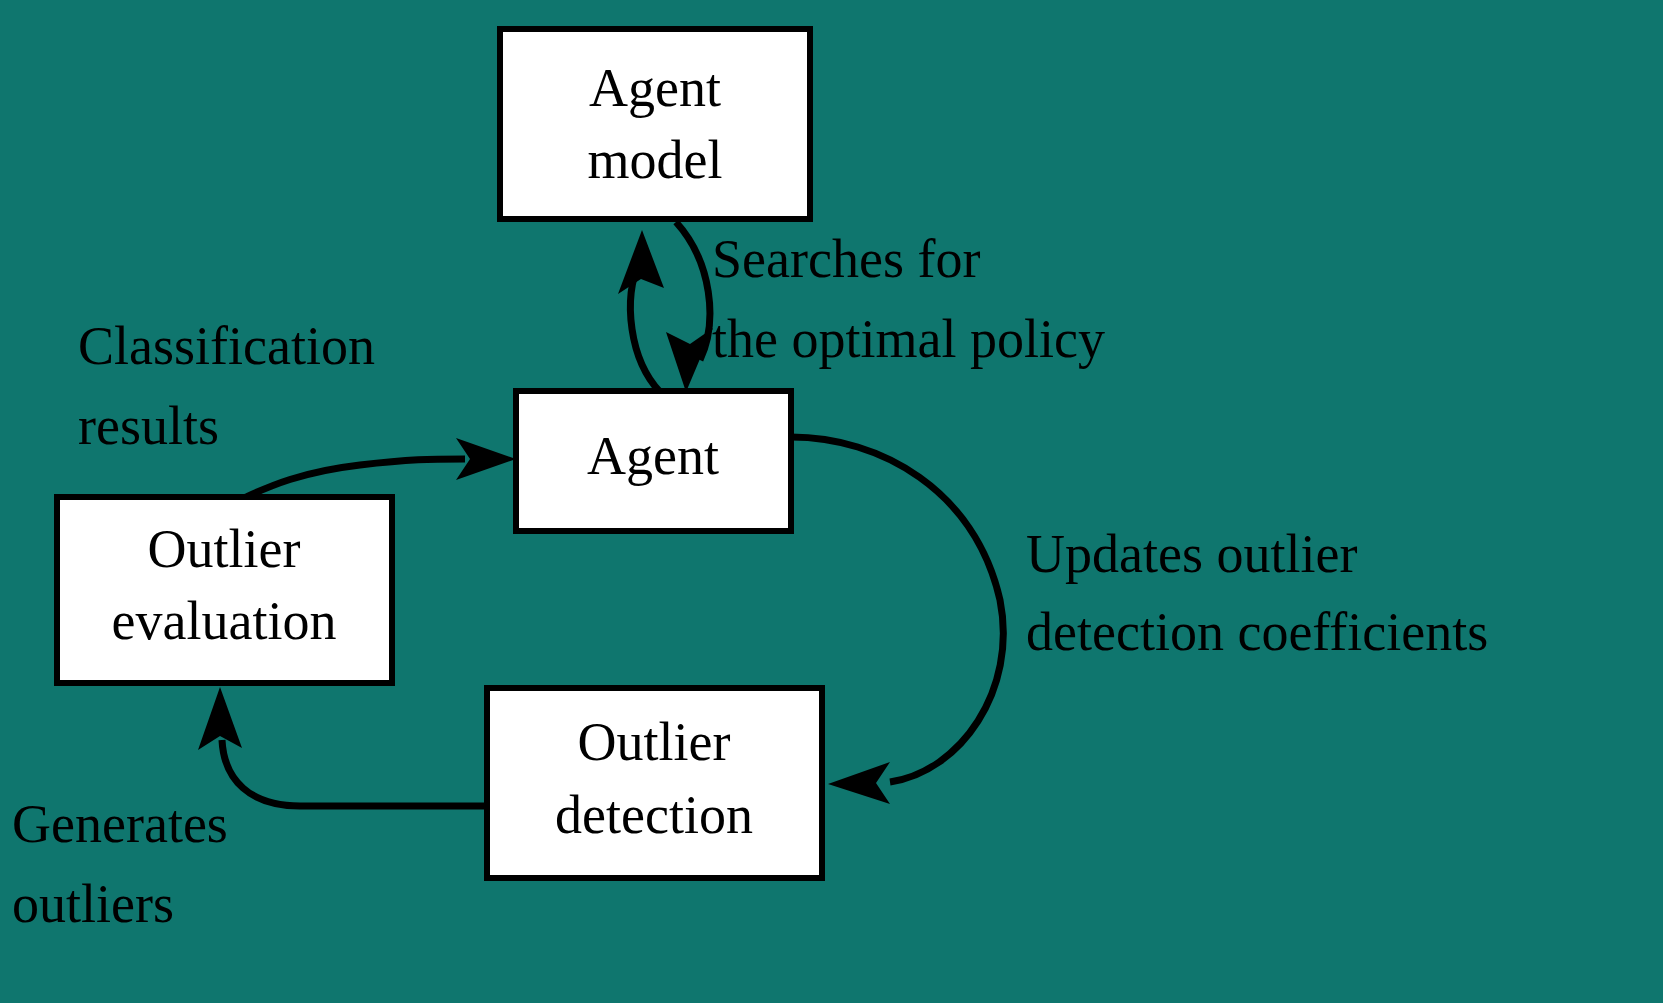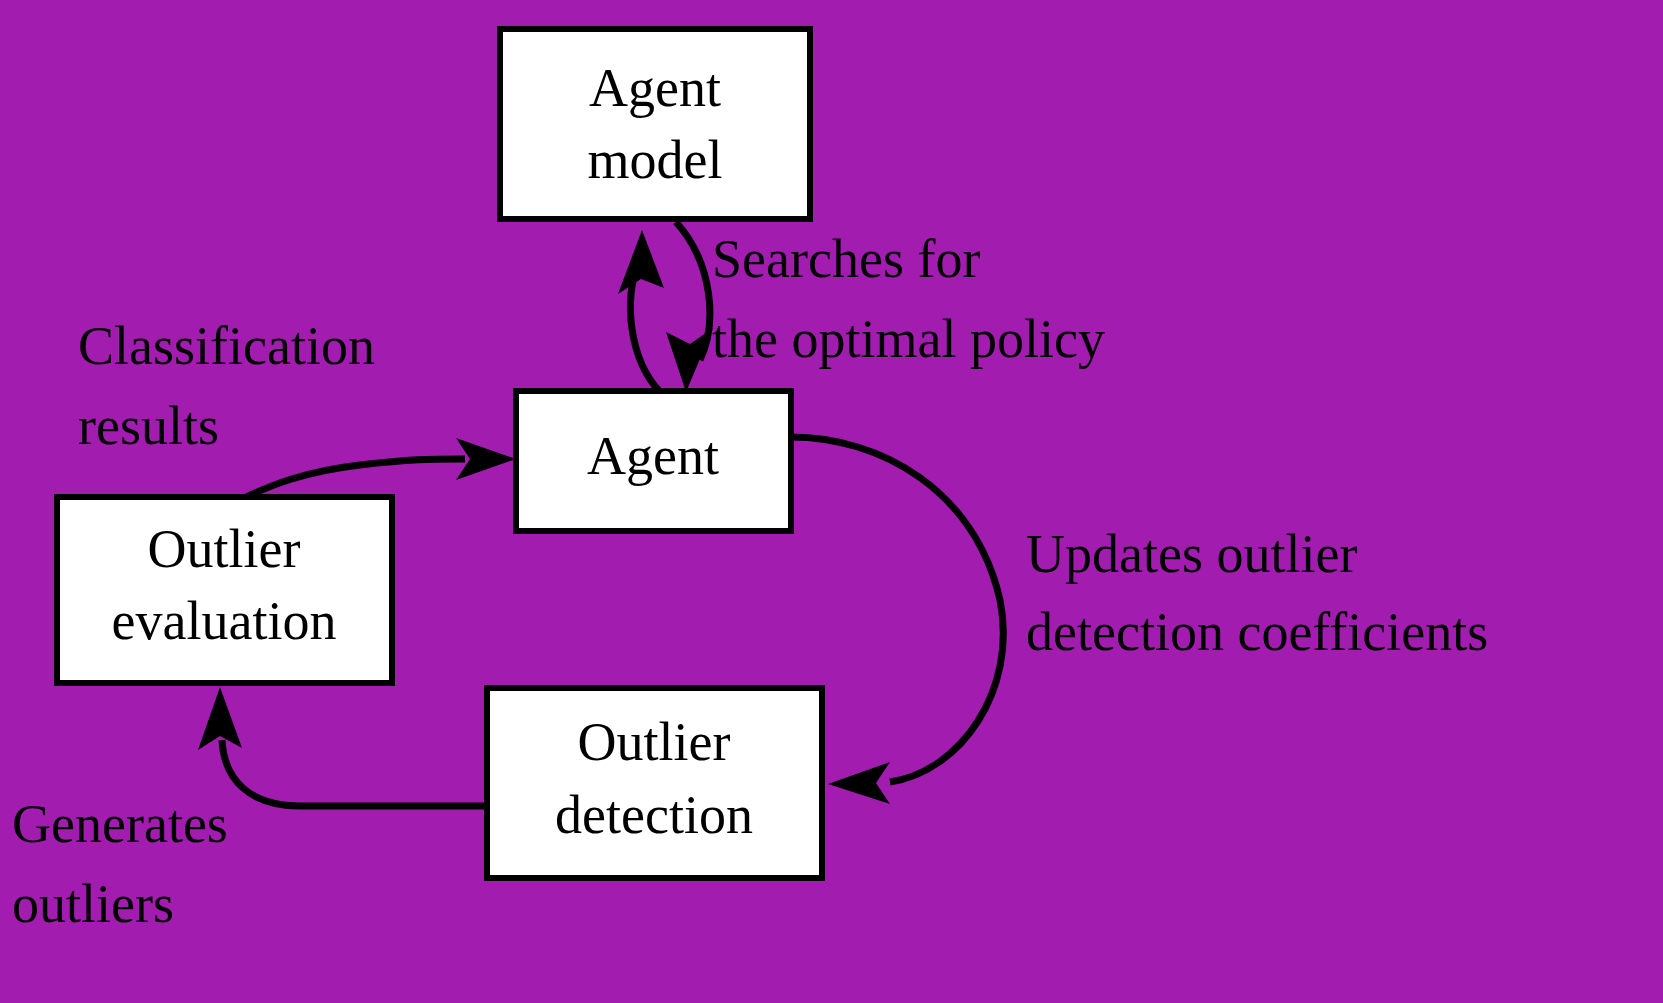--- a/index.html
+++ b/index.html
@@ -10,21 +10,21 @@
   body {
     width: 1663px;
     height: 1003px;
     overflow: hidden;
     font-family: "Liberation Serif", "DejaVu Serif", serif;
   }
   #diagram-root {
     position: relative;
     width: 1663px;
     height: 1003px;
-    background: #a21caf;
+    background: #0f766e;
   }
   svg.canvas {
     position: absolute;
     top: 0;
     left: 0;
     width: 1663px;
     height: 1003px;
   }
   .box-rect {
     fill: #ffffff;

